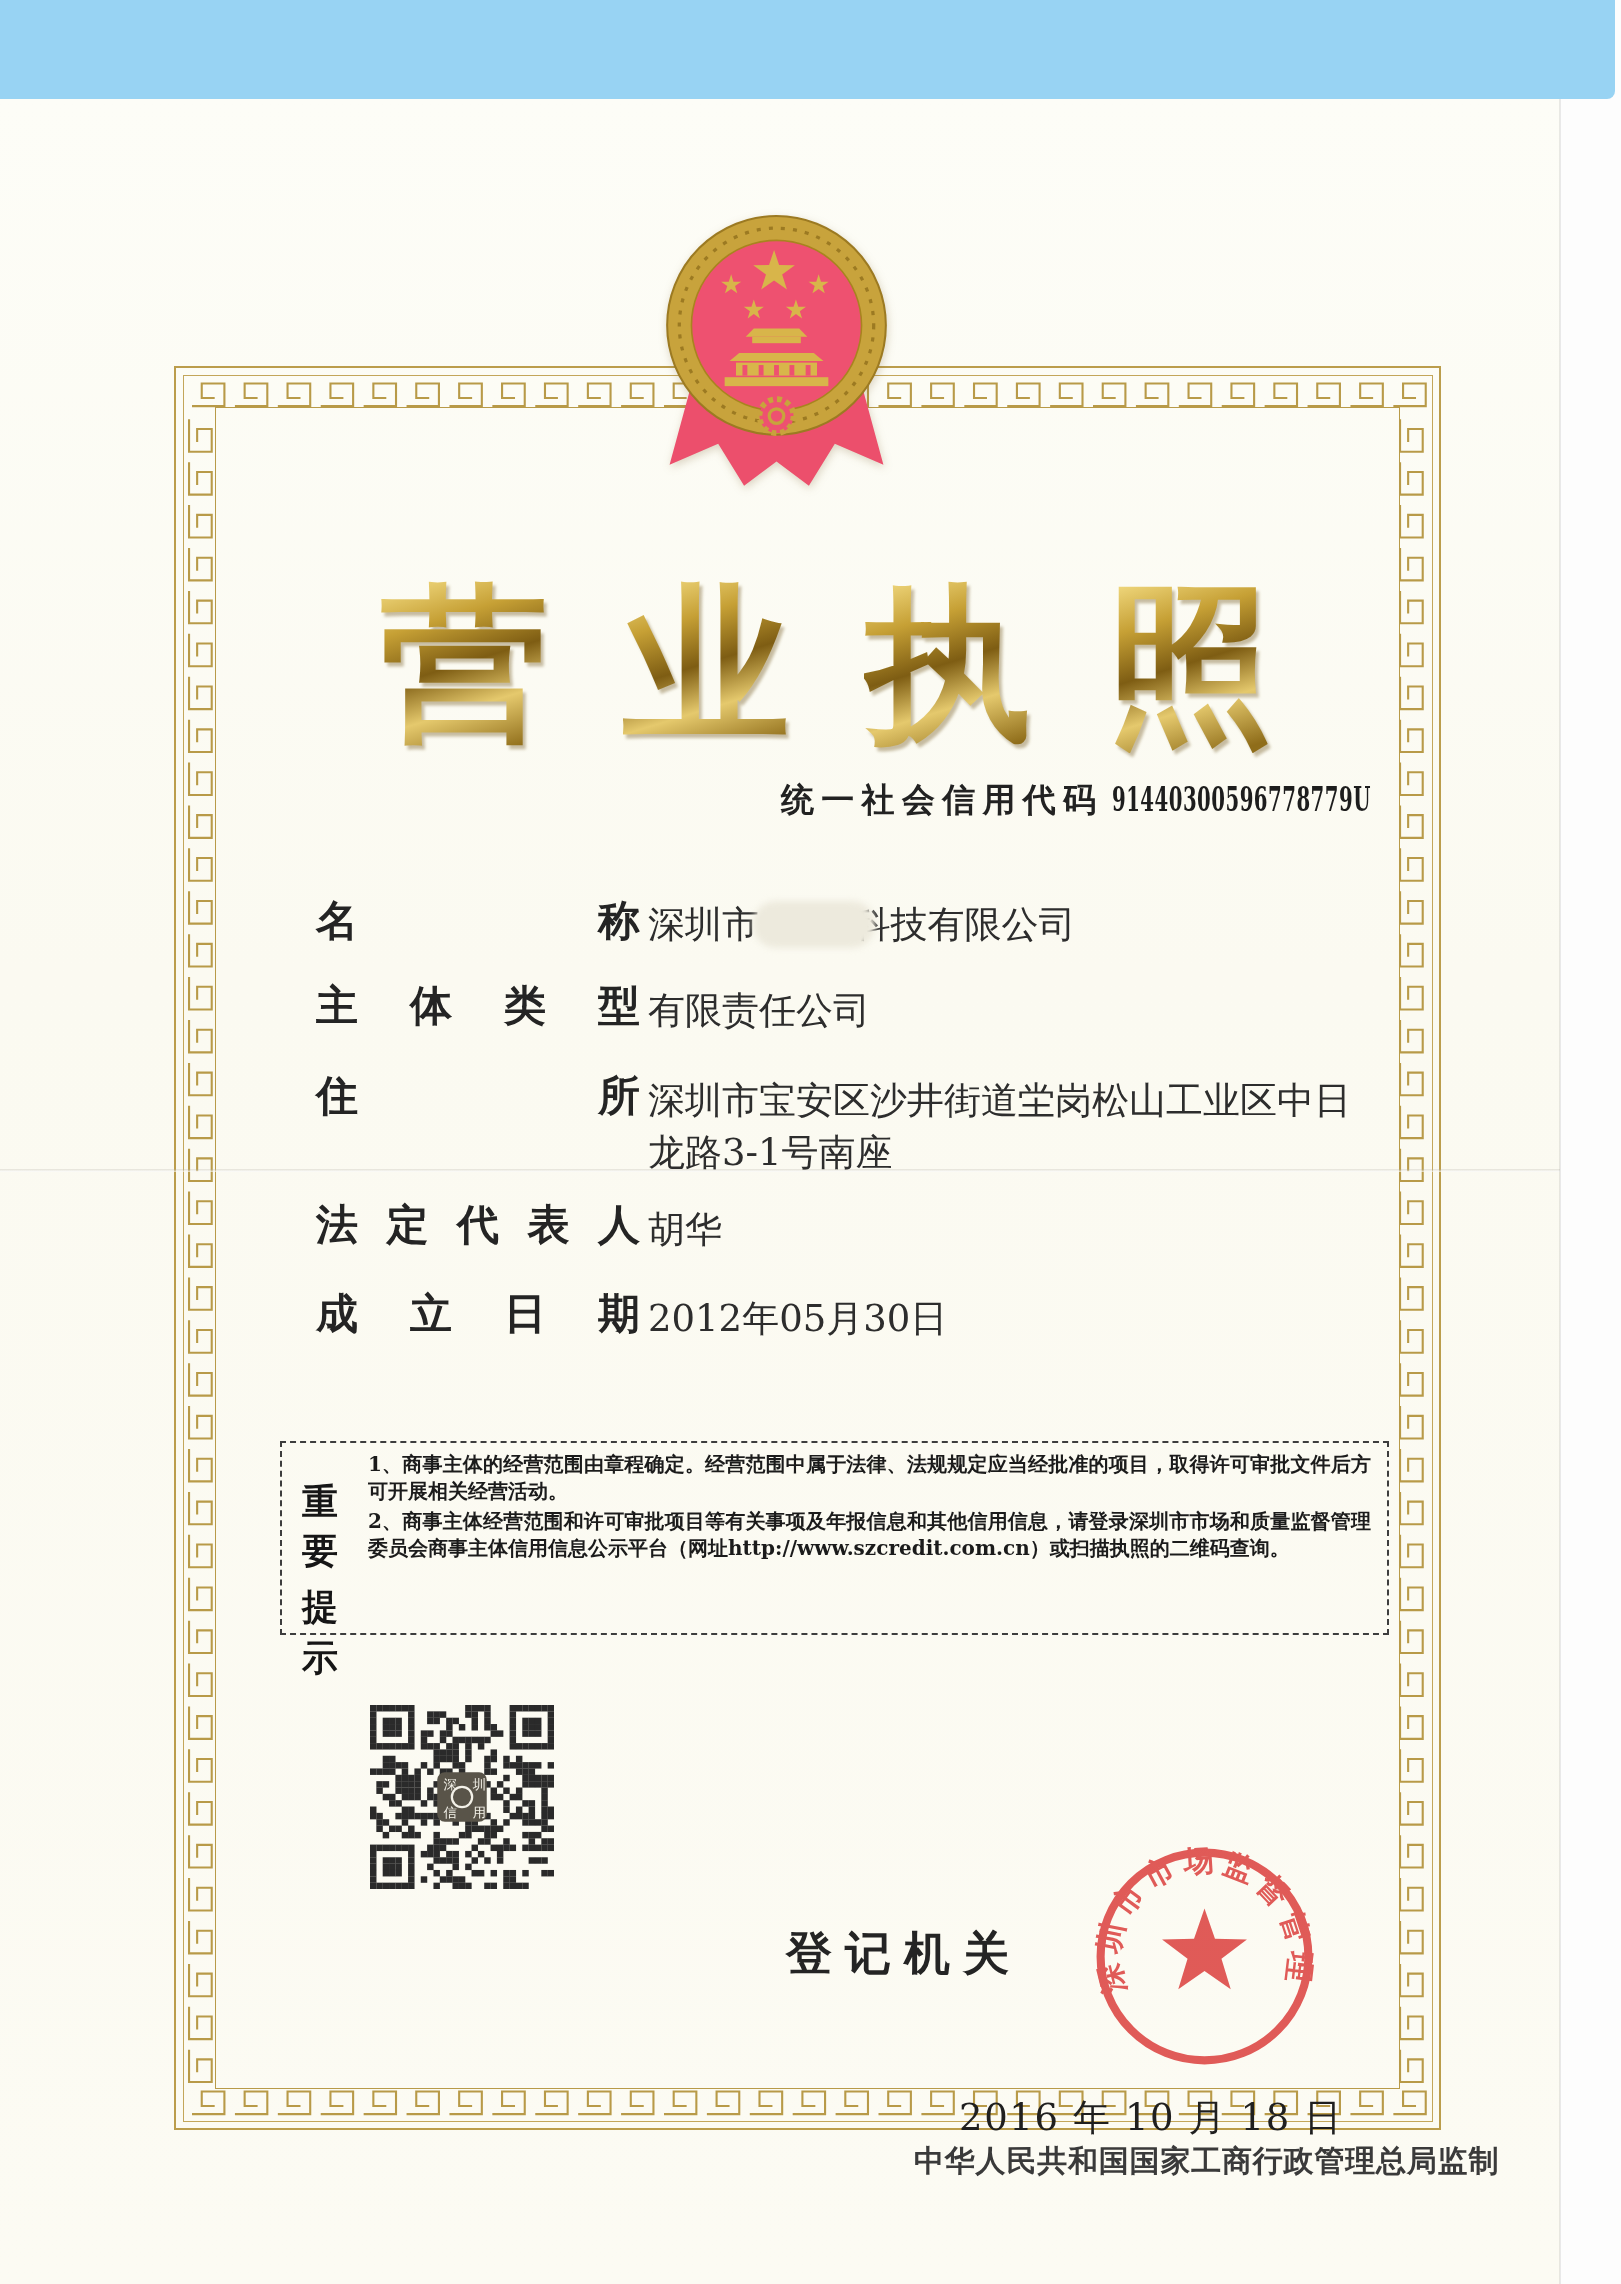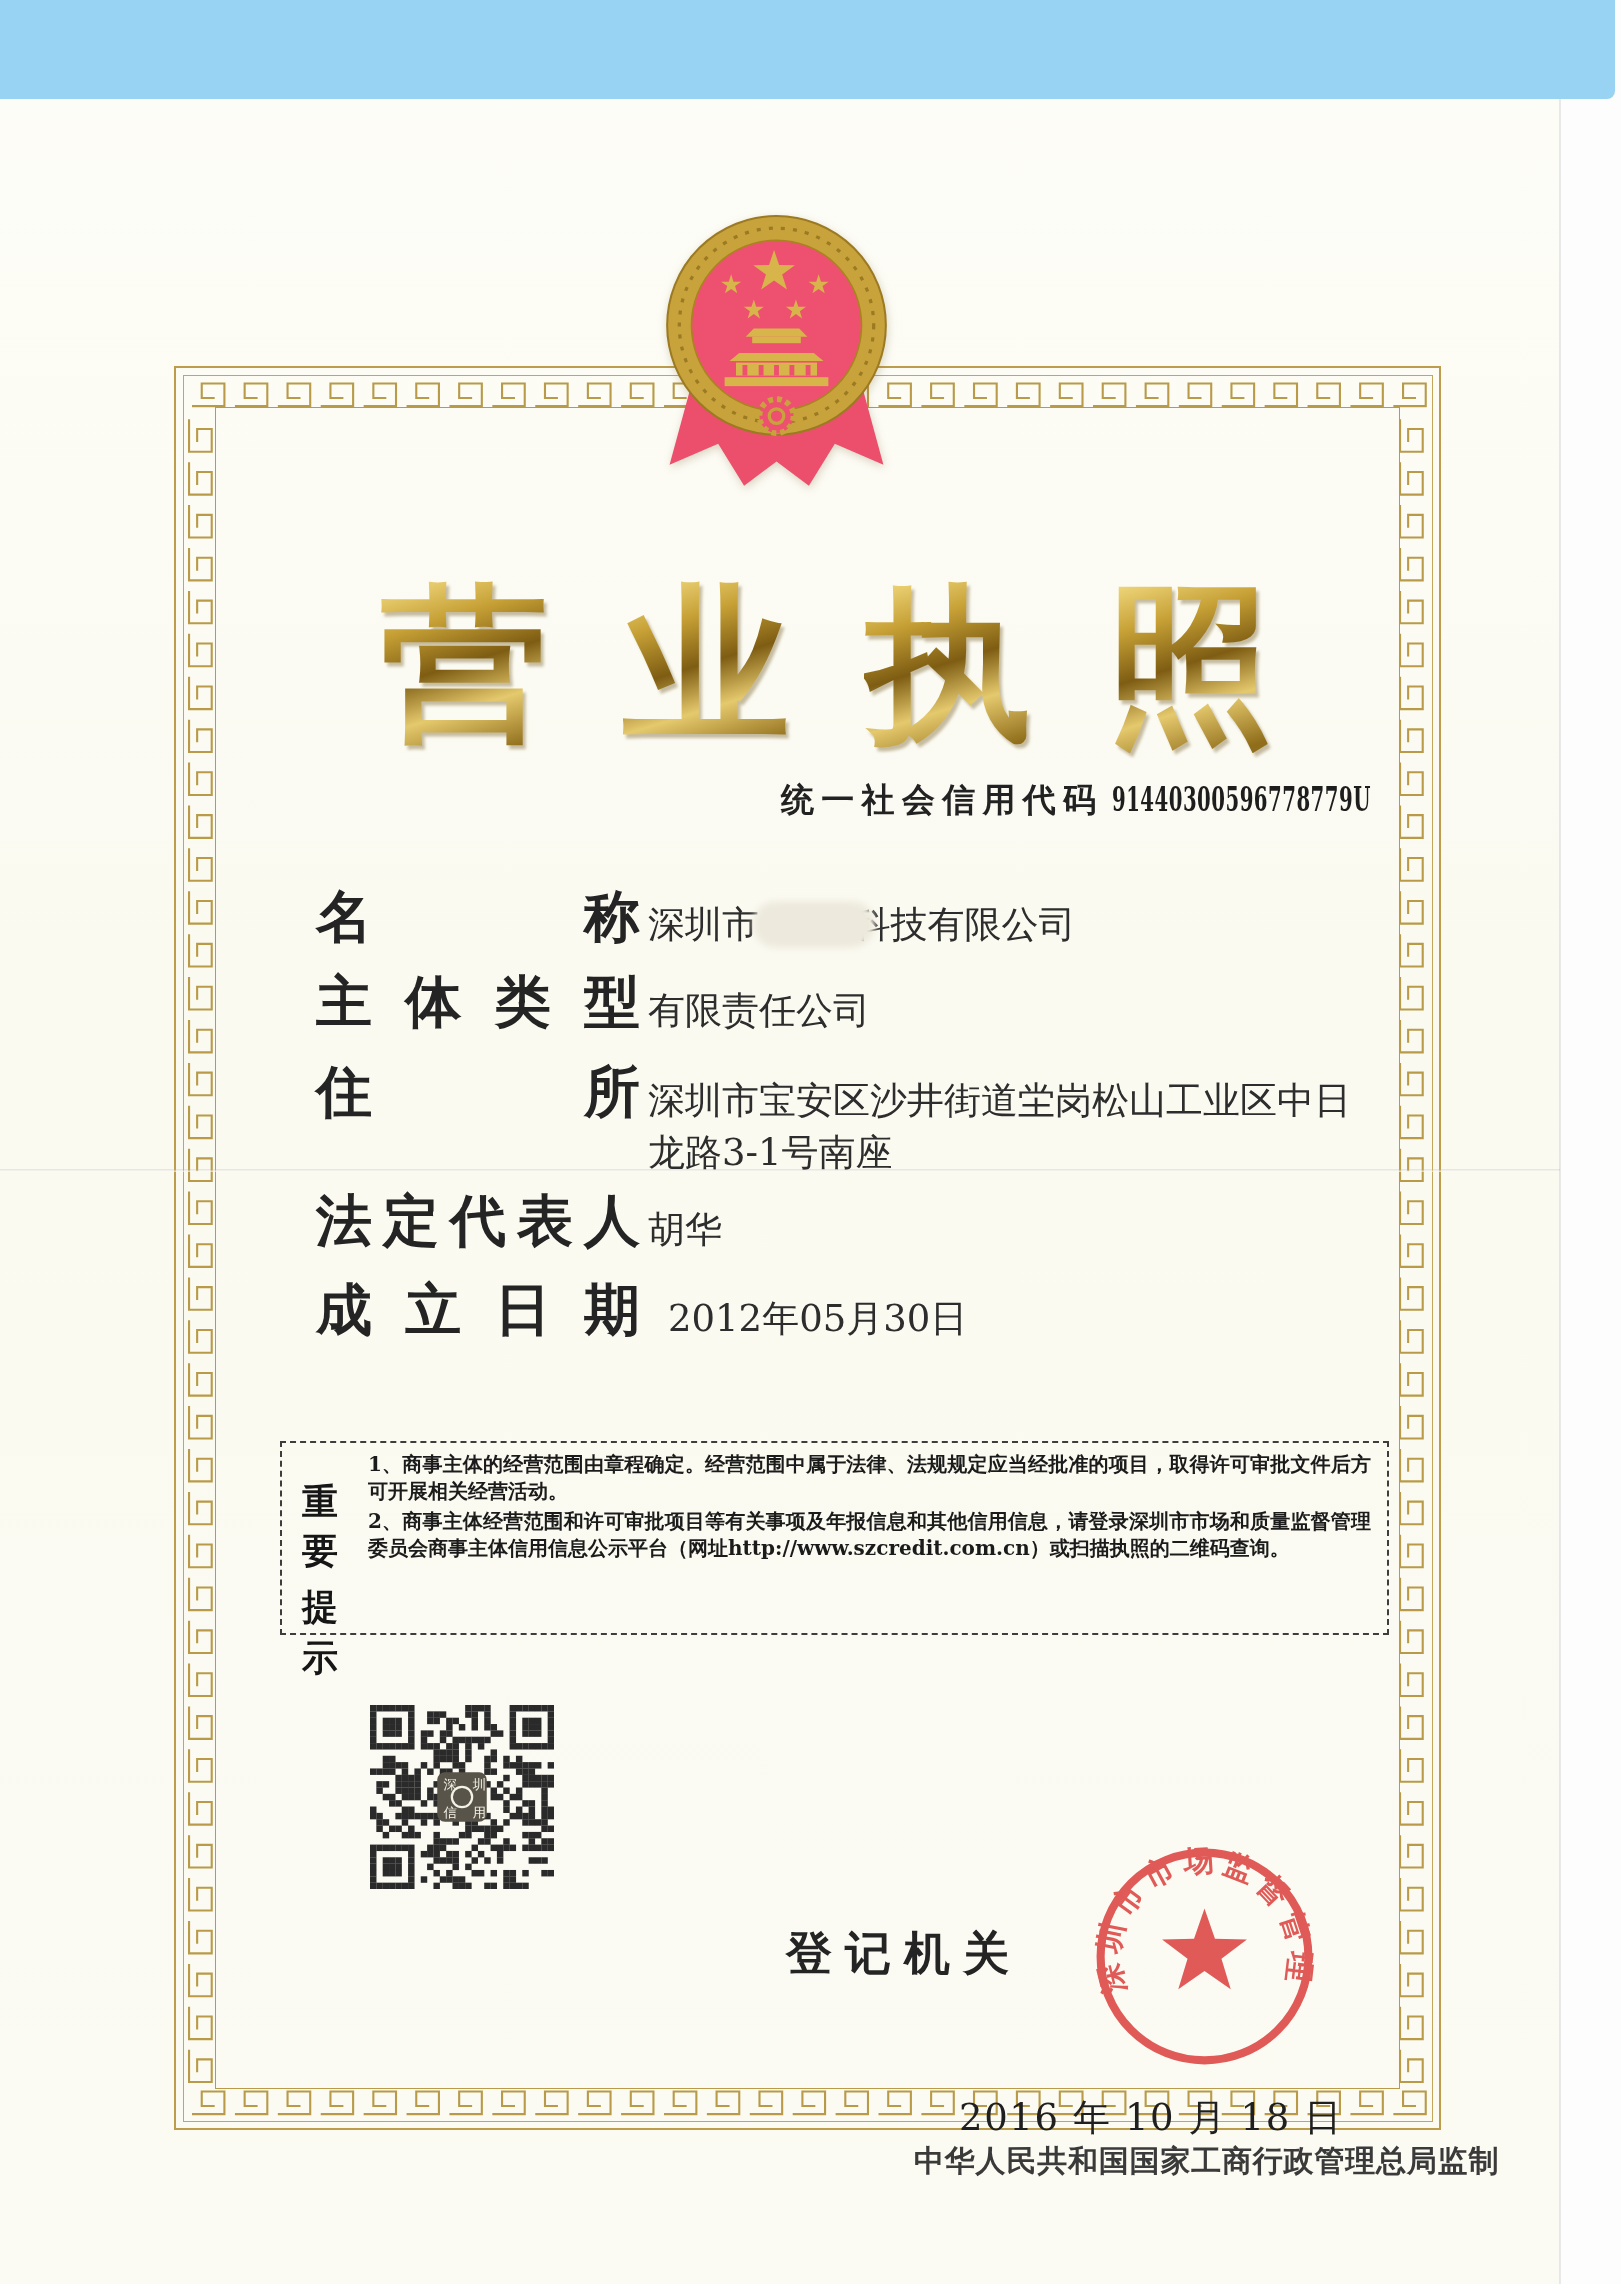--- a/index.html
+++ b/index.html
@@ -30,28 +30,28 @@
      -webkit-background-clip:text;background-clip:text;color:transparent;
      filter:drop-shadow(3.2px 4px 1.6px rgba(110,85,25,.38));}
 
   
   .code-line{position:absolute;left:781px;top:658px;white-space:nowrap;margin-top:21px;}
   .code-label{font-family:"DejaVu Serif",serif;font-weight:600;font-size:33px;letter-spacing:7.3px;color:#222;}
   .code-value{display:inline-block;font-family:"DejaVu Serif",serif;font-weight:600;font-size:34px;color:#1d1d1d;
      transform:scaleX(.58);transform-origin:left center;margin-left:4.9px;letter-spacing:0.8px;}
 
   
-  .f-label{position:absolute;left:316px;width:324px;font-family:Liberation Mono, monospace;font-weight:600;
-     font-size:56px;line-height:49px;color:#242424;text-align:justify;text-align-last:justify;}
+  .f-label{position:absolute;left:316px;width:324px;font-family:Liberation Serif, serif;font-weight:600;
+     font-size:42px;line-height:49px;color:#242424;text-align:justify;text-align-last:justify;}
   .f-value{position:absolute;left:648px;font-family:"DejaVu Serif",serif;font-size:37px;line-height:47px;color:#2d2d2d;}
   .lbl-name{top:798px;}   .val-name{top:802px;}
   .lbl-type{top:883px;}  .val-type{top:888px;}
   .lbl-addr{top:973px;}  .val-addr{top:976px;width:707px;line-height:52px;}
   .lbl-legal{top:1102px;} .val-legal{top:1107px;}
-  .lbl-date{top:1191px;}  .val-date{top:1196px;margin-left:20px;}
+  .lbl-date{top:1191px;}  .val-date{top:1196px;}
   .redact-blob{display:inline-block;position:relative;z-index:3;width:122px;height:47px;vertical-align:-11.3px;
      margin:0 -21px 0 -6.5px;background:#edeadd;border-radius:23px;filter:blur(3.2px);}
   .val-suffix{position:relative;z-index:1;}
 
   
   .notice{position:absolute;left:280px;top:1342px;width:1105px;height:190px;border:2.4px dashed #3d3d3d;}
   .notice-title{position:absolute;left:13px;top:9.7px;height:167px;writing-mode:vertical-rl;text-align:justify;text-align-last:justify;
      font-family:"DejaVu Sans",sans-serif;font-weight:700;font-size:36px;color:#161616;letter-spacing:6.5px;}
   .notice-body{position:absolute;left:86px;top:8px;width:1003px;font-family:"DejaVu Serif",serif;font-weight:600;
      font-size:20px;line-height:27px;color:#1b1b1b;text-align:justify;}

